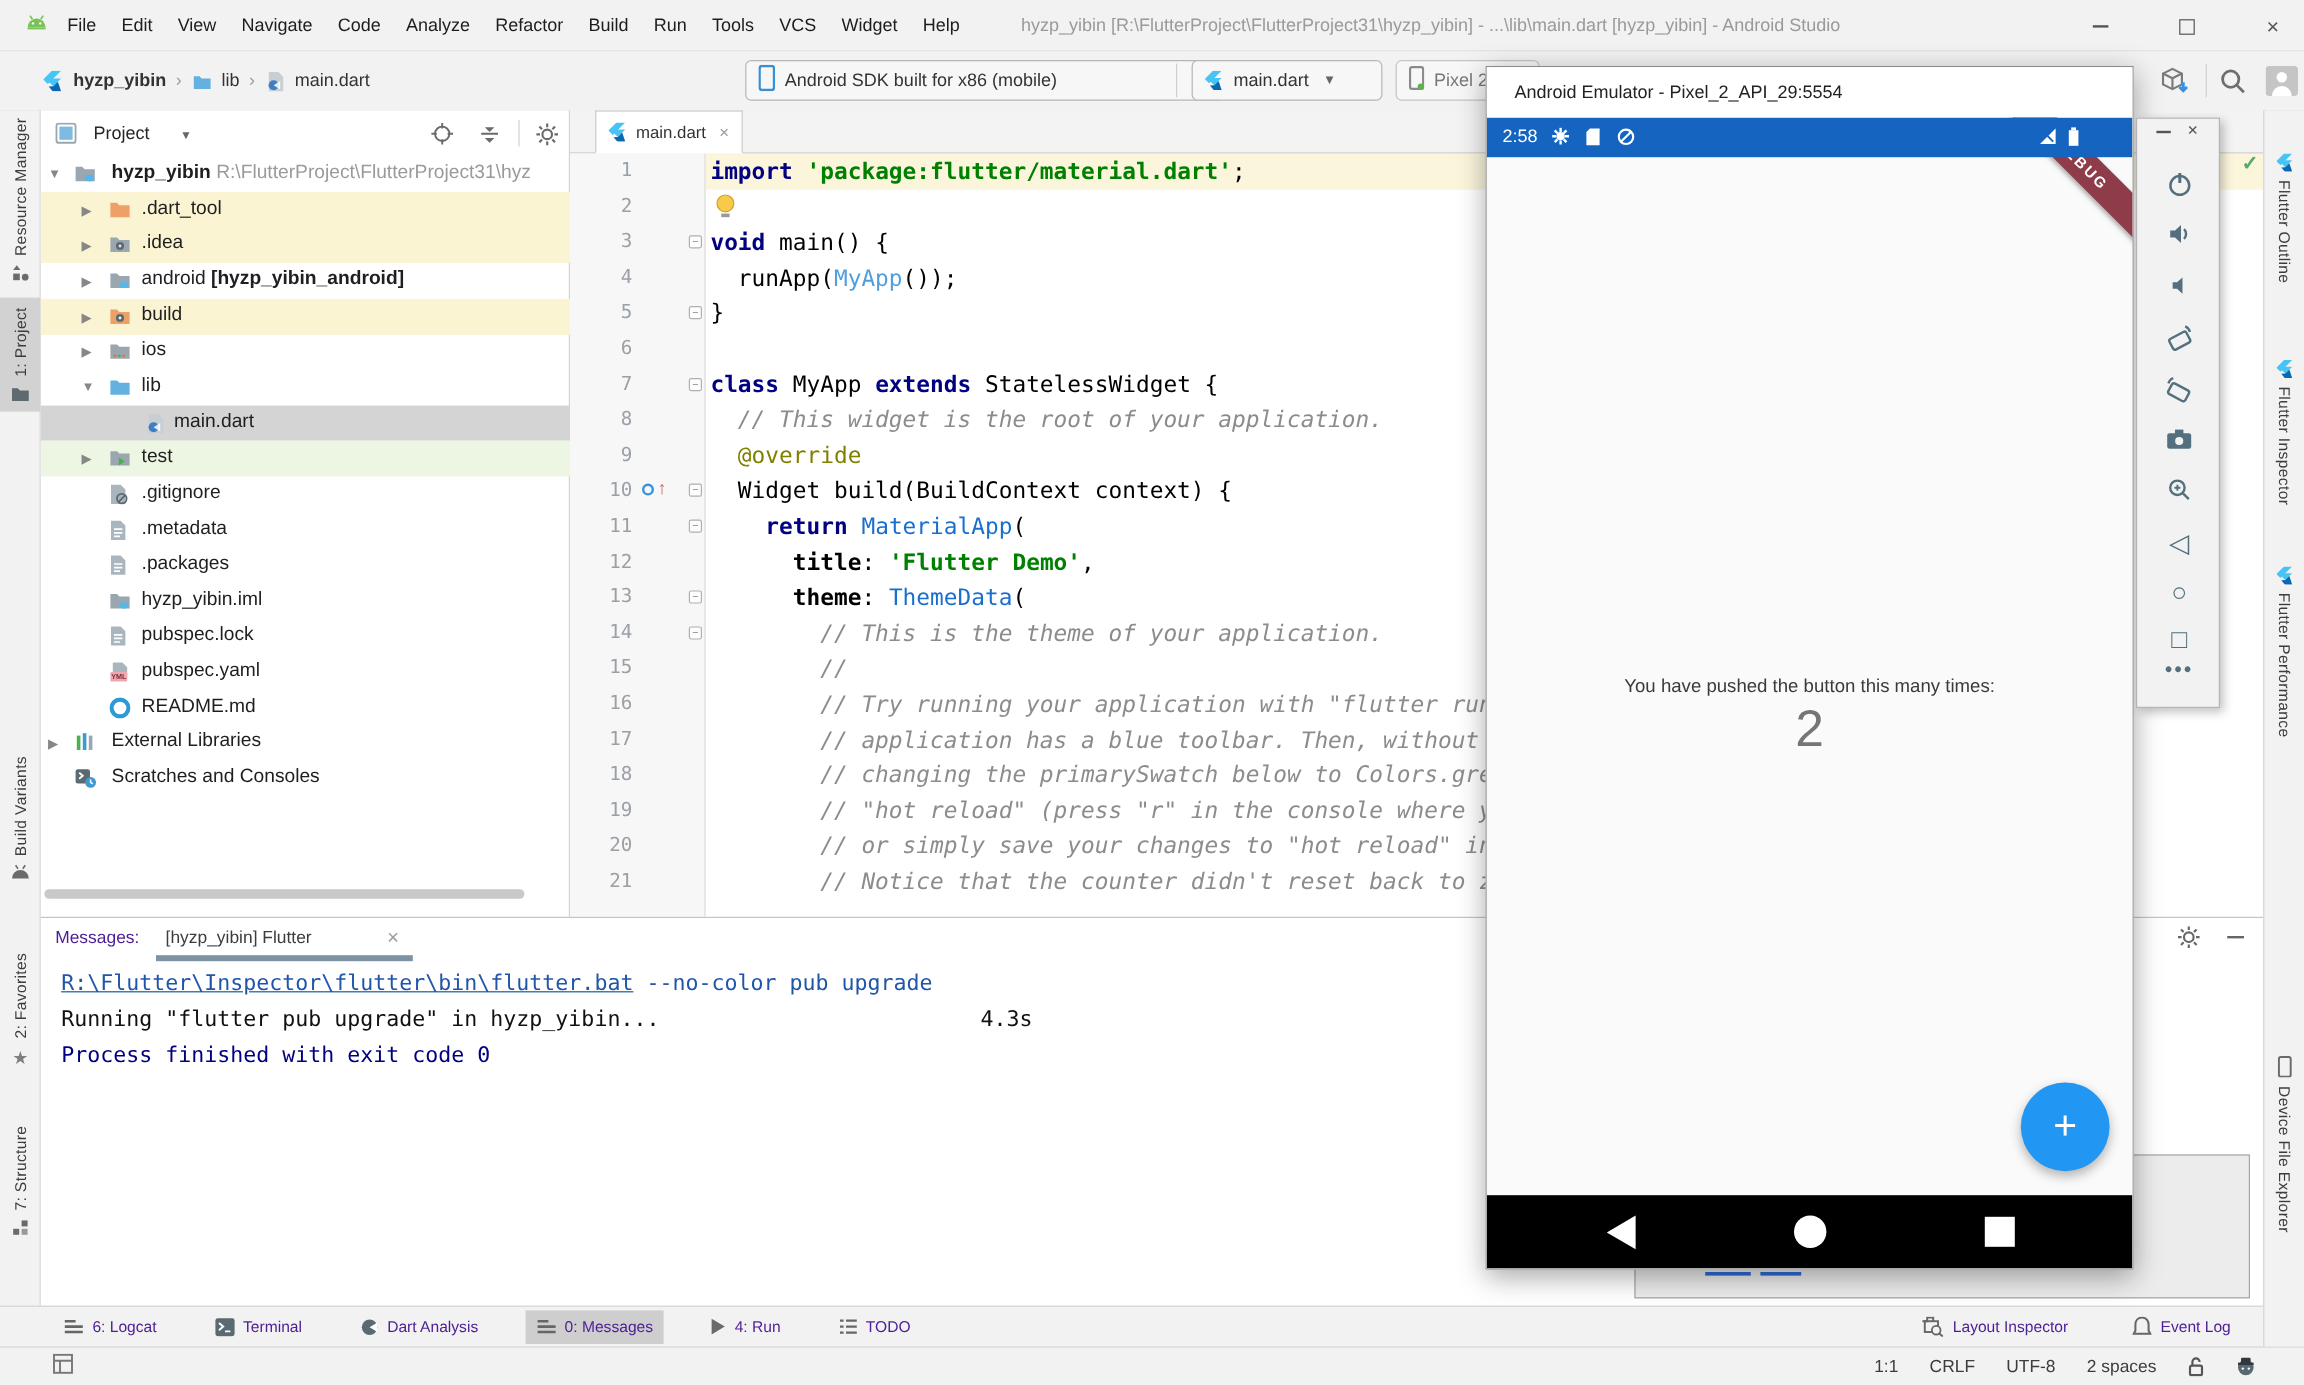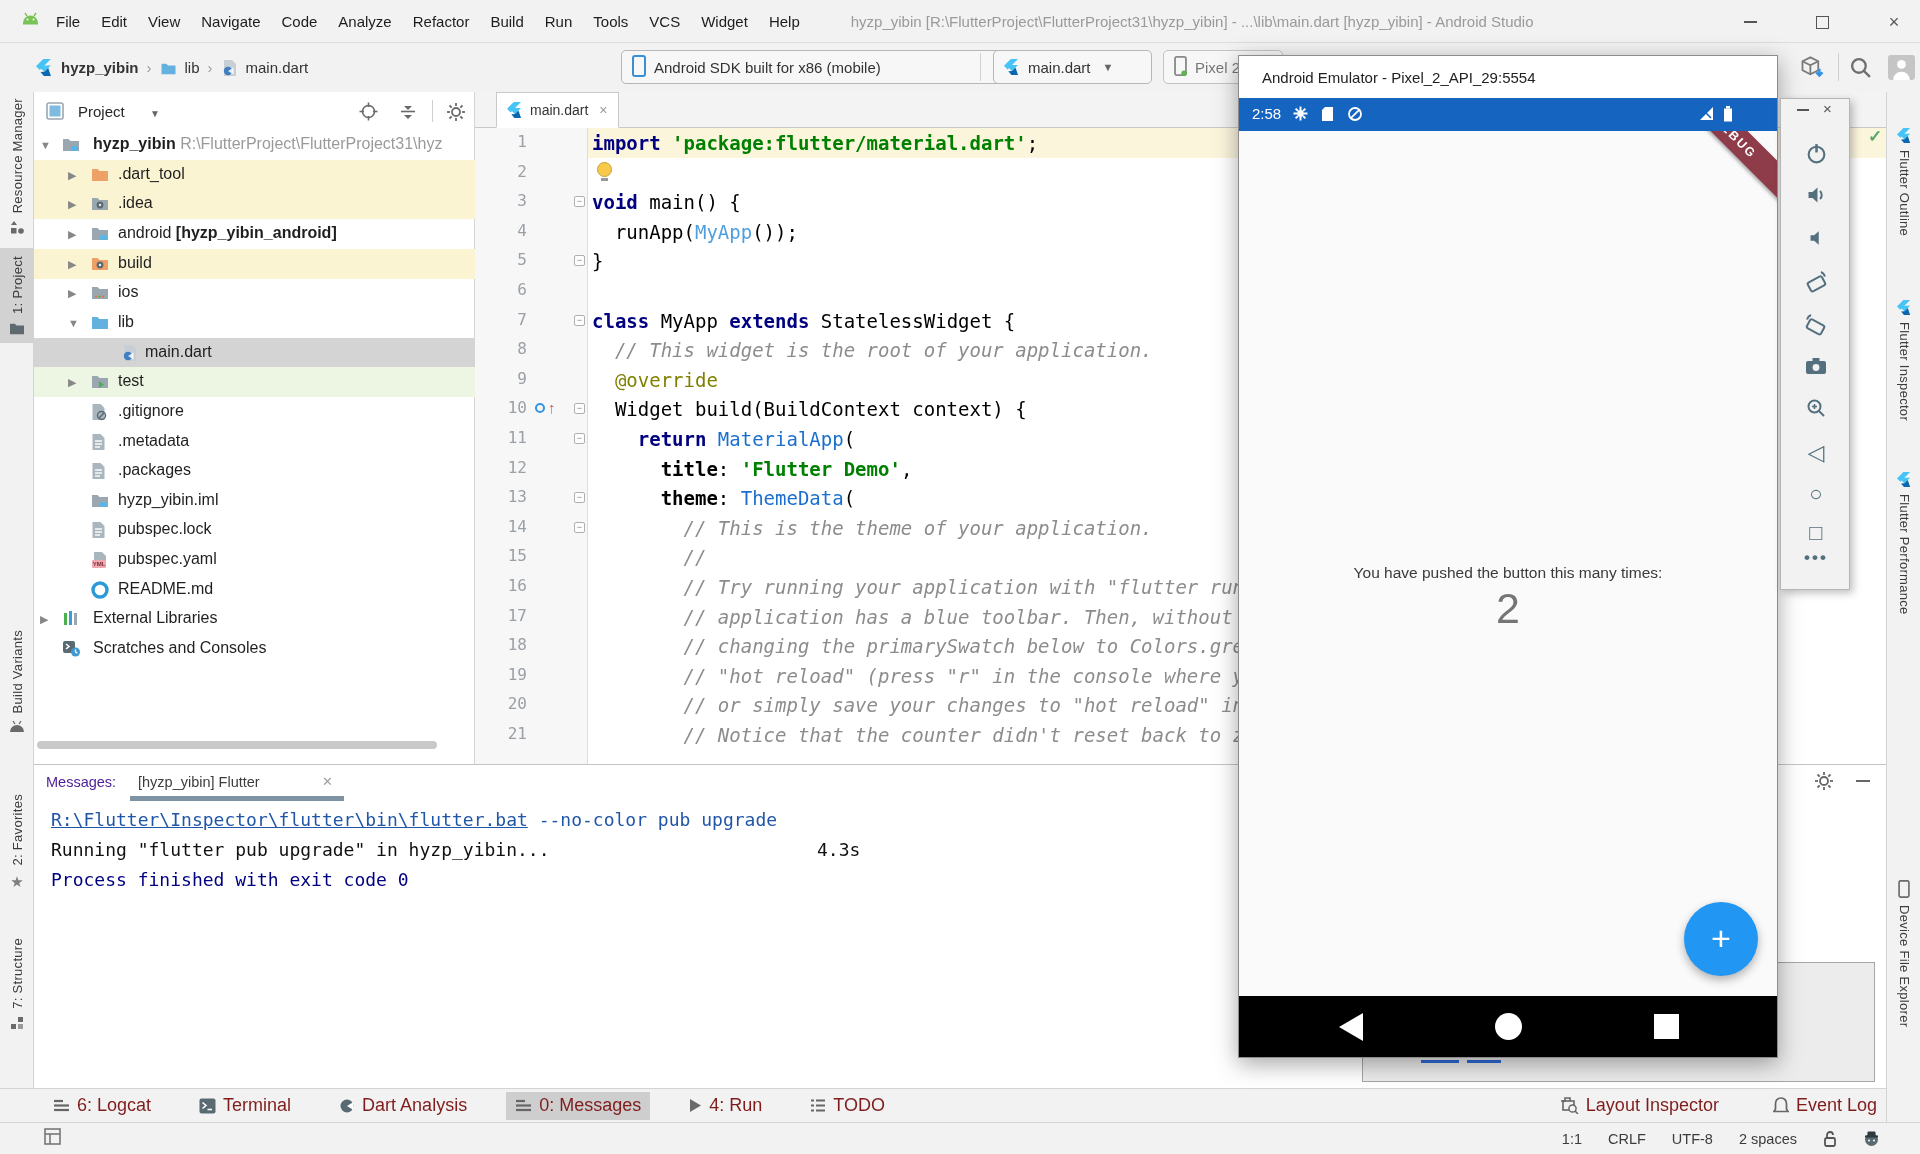--- a/index.html
+++ b/index.html
@@ -82,22 +82,22 @@
   .c-link{color:#2056a8;text-decoration:underline;}
   .c-blue{color:#2056a8;}
   .c-plain{color:#111;}
   .c-navy{color:#000080;}
   .c-dur{position:absolute;left:766px;top:0;color:#111;}
 
   
   #bottombar{position:absolute;left:0;top:1088px;width:1920px;height:34px;background:#f2f2f2;border-top:1px solid #d4d4d4;
              display:flex;align-items:center;box-sizing:border-box;}
   #bottombar-left{display:flex;align-items:center;gap:30px;padding-left:44px;}
-  #bottombar-right{margin-left:auto;display:flex;align-items:center;gap:36px;padding-right:34px;}
-  .toolwin-btn{display:flex;align-items:center;gap:7px;font-size:18px;color:#7f1d1d;height:28px;padding:0 9px;}
+  #bottombar-right{margin-left:auto;display:flex;align-items:center;gap:36px;padding-right:52px;}
+  .toolwin-btn{display:flex;align-items:center;gap:7px;font-size:13px;color:#4c1d95;height:28px;padding:0 9px;}
   .toolwin-btn.selected{background:#cecece;}
   #statusbar{position:absolute;left:0;top:1122px;width:1920px;height:32px;background:#f2f2f2;border-top:1px solid #d4d4d4;
              display:flex;align-items:center;box-sizing:border-box;}
   #statusbar-right{margin-left:auto;display:flex;align-items:center;gap:26px;padding-right:40px;font-size:14.5px;color:#3c3c3c;}
 
   
   #right-stripe{position:absolute;left:1886px;top:92px;width:34px;height:1030px;background:#f2f2f2;border-left:1px solid #d4d4d4;box-sizing:border-box;}
 
   
   #behind-panel{position:absolute;left:1362px;top:962px;width:513px;height:120px;background:#ececec;border:1px solid #a6a6a6;box-sizing:border-box;z-index:4;}

